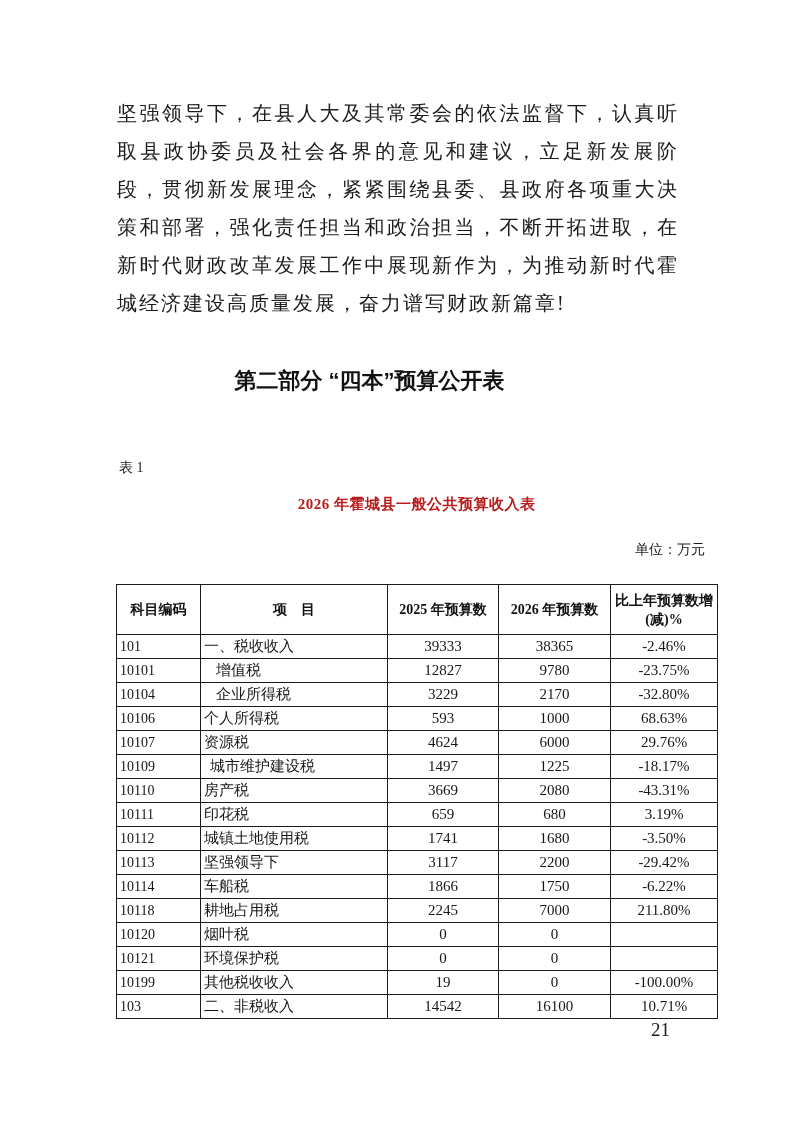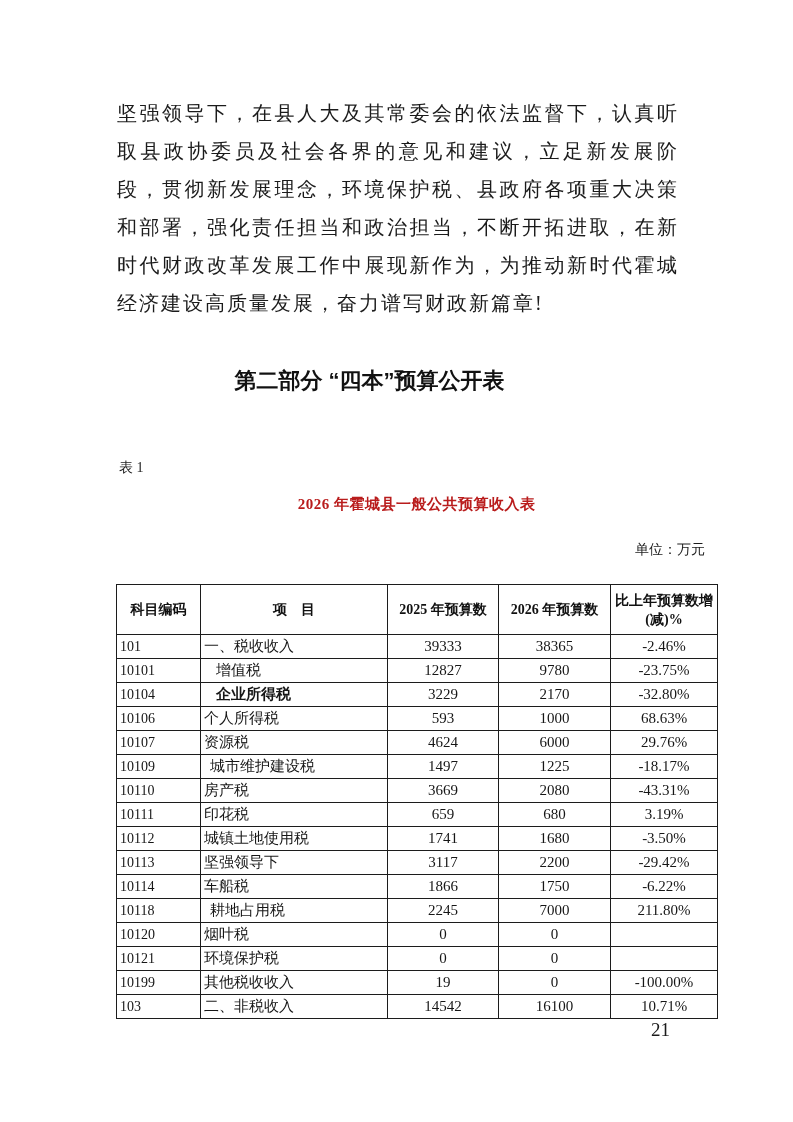--- a/index.html
+++ b/index.html
@@ -126,21 +126,21 @@
     top: 1019px;
     font-size: 19px;
     color: #1b1b1b;
   }
 </style>
 </head>
 <body>
 
 <div class="page">
 
-  <p class="body-text">坚强领导下，在县人大及其常委会的依法监督下，认真听取县政协委员及社会各界的意见和建议，立足新发展阶段，贯彻新发展理念，环境保护税、县政府各项重大决策和部署，强化责任担当和政治担当，不断开拓进取，在新时代财政改革发展工作中展现新作为，为推动新时代霍城经济建设高质量发展，奋力谱写财政新篇章!</p>
+  <p class="body-text">坚强领导下，在县人大及其常委会的依法监督下，认真听取县政协委员及社会各界的意见和建议，立足新发展阶段，贯彻新发展理念，紧紧围绕县委、县政府各项重大决策和部署，强化责任担当和政治担当，不断开拓进取，在新时代财政改革发展工作中展现新作为，为推动新时代霍城经济建设高质量发展，奋力谱写财政新篇章!</p>
 
   <h1 class="section-heading">第二部分 “四本”预算公开表</h1>
 
 
   <div class="table-label">表 1</div>
 
   <div class="table-title">2026 年霍城县一般公共预算收入表</div>
 
   <div class="unit-note">单位：万元</div>
 
@@ -171,21 +171,21 @@
         </tr>
         <tr>
           <td class="code">10101</td>
           <td class="item" style="padding-left: 15px;">增值税</td>
           <td class="num">12827</td>
           <td class="num">9780</td>
           <td class="num">-23.75%</td>
         </tr>
         <tr>
           <td class="code">10104</td>
-          <td class="item" style="padding-left: 15px; font-weight: bold;">企业所得税</td>
+          <td class="item" style="padding-left: 15px;">企业所得税</td>
           <td class="num">3229</td>
           <td class="num">2170</td>
           <td class="num">-32.80%</td>
         </tr>
         <tr>
           <td class="code">10106</td>
           <td class="item" style="padding-left: 3px;">个人所得税</td>
           <td class="num">593</td>
           <td class="num">1000</td>
           <td class="num">68.63%</td>
@@ -234,21 +234,21 @@
         </tr>
         <tr>
           <td class="code">10114</td>
           <td class="item" style="padding-left: 3px;">车船税</td>
           <td class="num">1866</td>
           <td class="num">1750</td>
           <td class="num">-6.22%</td>
         </tr>
         <tr>
           <td class="code">10118</td>
-          <td class="item" style="padding-left: 9px; margin-left: 28px;">耕地占用税</td>
+          <td class="item" style="padding-left: 3px; margin-left: 28px;">耕地占用税</td>
           <td class="num">2245</td>
           <td class="num">7000</td>
           <td class="num">211.80%</td>
         </tr>
         <tr>
           <td class="code">10120</td>
           <td class="item" style="padding-left: 3px;">烟叶税</td>
           <td class="num">0</td>
           <td class="num">0</td>
           <td class="num"></td>

